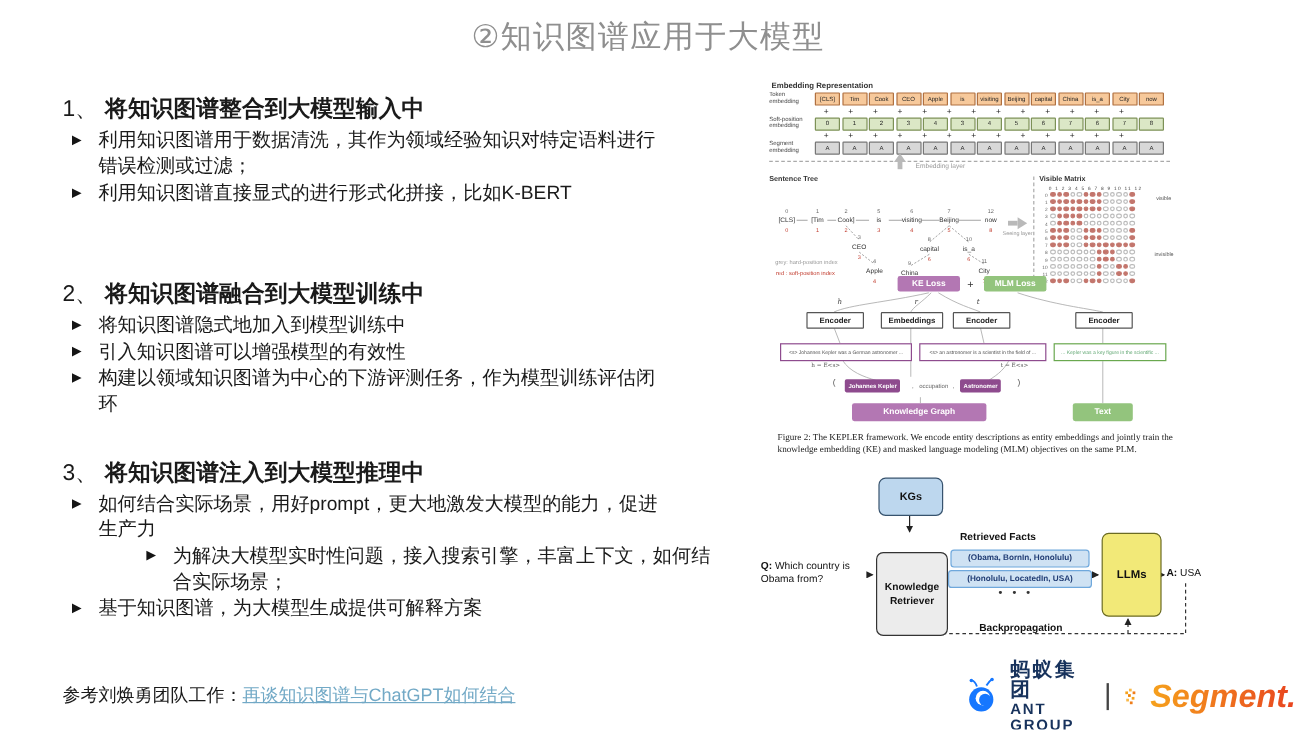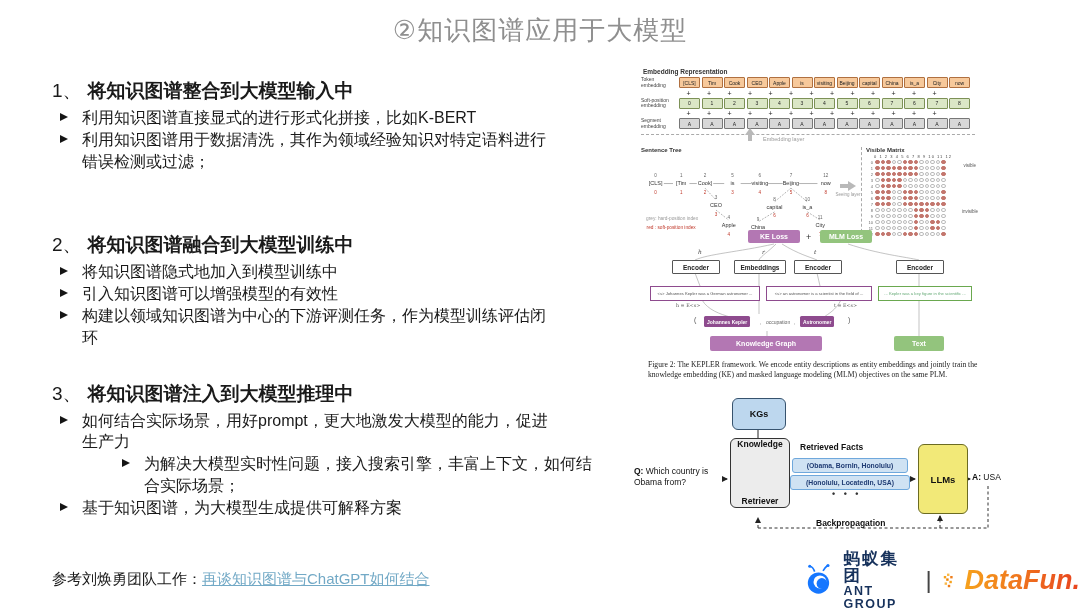--- a/index.html
+++ b/index.html
@@ -94,22 +94,22 @@
   .kp-text{width:50px;height:15px;background:var(--accent-green);border-radius:2px;color:#fff;
     font-size:7px;font-weight:700;display:flex;align-items:center;justify-content:center}
   .kp-caption{position:absolute;left:0;top:130px;width:332px;font-size:7.6px;line-height:1.3;color:#222;
     font-family:"Liberation Serif","DejaVu Serif",serif}
 
   
   #fig-retriever{position:absolute;left:632px;top:392px;width:372px;height:158px}
   #fig-retriever .abs{position:absolute}
   .rt-kgs{left:100px;top:6px;width:52px;height:30px;background:var(--kgs-blue);border:1.1px solid #37536e;
     border-radius:6px;display:flex;align-items:center;justify-content:center;font-size:9px;font-weight:700;color:#111}
-  .rt-kr{left:98px;top:46px;width:58px;height:68px;background:#ececec;border:1.1px solid #333;border-radius:6px;
-    display:flex;flex-direction:column;align-items:center;justify-content:space-between;font-size:8.5px;font-weight:700;color:#111;line-height:1.25}
+  .rt-kr{left:98px;top:68px;width:58px;height:68px;background:#ececec;border:1.1px solid #333;border-radius:6px;
+    display:flex;flex-direction:column;align-items:center;justify-content:center;font-size:8.5px;font-weight:700;color:#111;line-height:1.25}
   .rt-q{left:2px;top:74px;width:90px;font-size:8.5px;text-align:left;line-height:1.25;color:#111}
   .rt-q b{font-weight:700}
   .rt-facts-lab{left:168px;top:50px;font-size:8.5px;font-weight:700;color:#111}
   .rt-pill{height:13px;background:var(--fact-blue-bg);border:0.9px solid #6fa8dc;border-radius:3px;
     color:var(--fact-blue-text);font-size:6.8px;font-weight:700;display:flex;align-items:center;justify-content:center;padding:0 4px}
   .rt-dots{left:200px;top:97px;font-size:9px;letter-spacing:3px;color:#333;font-weight:700}
   .rt-llms{left:286px;top:52px;width:48px;height:68px;background:var(--llms-yellow);border:1.1px solid #6b6b22;
     border-radius:6px;display:flex;align-items:center;justify-content:center;font-size:9.5px;font-weight:700;color:#111}
   .rt-ans{left:340px;top:80px;font-size:8.5px;color:#111;white-space:nowrap}
   .rt-bp{left:184px;top:126px;font-size:8.5px;font-weight:700;color:#111}
@@ -118,25 +118,25 @@
 <body>
 
 <div class="slide-title">②知识图谱应用于大模型</div>
 
 <div id="left-col">
   <div id="sections">
       <div class="section">
         <div class="sec-head"><span class="sec-num">1、</span><span class="sec-title">将知识图谱整合到大模型输入中</span></div>
         <div class="bullet lvl1">
           <span class="mk"></span>
+          <span class="btxt">利用知识图谱用于数据清洗，其作为领域经验知识对特定语料进行错误检测或过滤；</span>
+        </div>
+        <div class="bullet lvl1">
+          <span class="mk"></span>
           <span class="btxt">利用知识图谱直接显式的进行形式化拼接，比如K-BERT</span>
-        </div>
-        <div class="bullet lvl1">
-          <span class="mk"></span>
-          <span class="btxt">利用知识图谱用于数据清洗，其作为领域经验知识对特定语料进行错误检测或过滤；</span>
         </div>
       </div>
       <div class="section">
         <div class="sec-head"><span class="sec-num">2、</span><span class="sec-title">将知识图谱融合到大模型训练中</span></div>
         <div class="bullet lvl1">
           <span class="mk"></span>
           <span class="btxt">将知识图谱隐式地加入到模型训练中</span>
         </div>
         <div class="bullet lvl1">
           <span class="mk"></span>
@@ -186,21 +186,21 @@
   <span class="logo-sep">|</span>
   <svg width="16" height="22" viewBox="0 0 16 22">
     <rect x="1" y="6" width="3" height="3" fill="#f6a21c"></rect>
       <rect x="5" y="3" width="3" height="3" fill="#f9b94a"></rect>
     <rect x="9" y="6" width="3" height="3" fill="#ef7d1a"></rect>
       <rect x="4" y="9" width="3" height="3" fill="#f08300"></rect>
     <rect x="8" y="12" width="3" height="3" fill="#f6a21c"></rect>
       <rect x="2" y="14" width="3" height="3" fill="#f9b94a"></rect>
     <rect x="6" y="17" width="3" height="3" fill="#ef7d1a"></rect>
   </svg>
-  <span class="datafun">DataFun.</span>
+  <span class="datafun">Segment.</span>
 </div>
 
 <div id="fig-kbert">
   <div class="kb-title">Embedding Representation</div>
   <div id="kb-emb">
       <div class="kb-row">
         <div class="kb-lbl">Token embedding</div>
         <div class="kb-cells">
           <div class="kb-cell tok">[CLS]</div>
           <div class="kb-cell tok">Tim</div>

